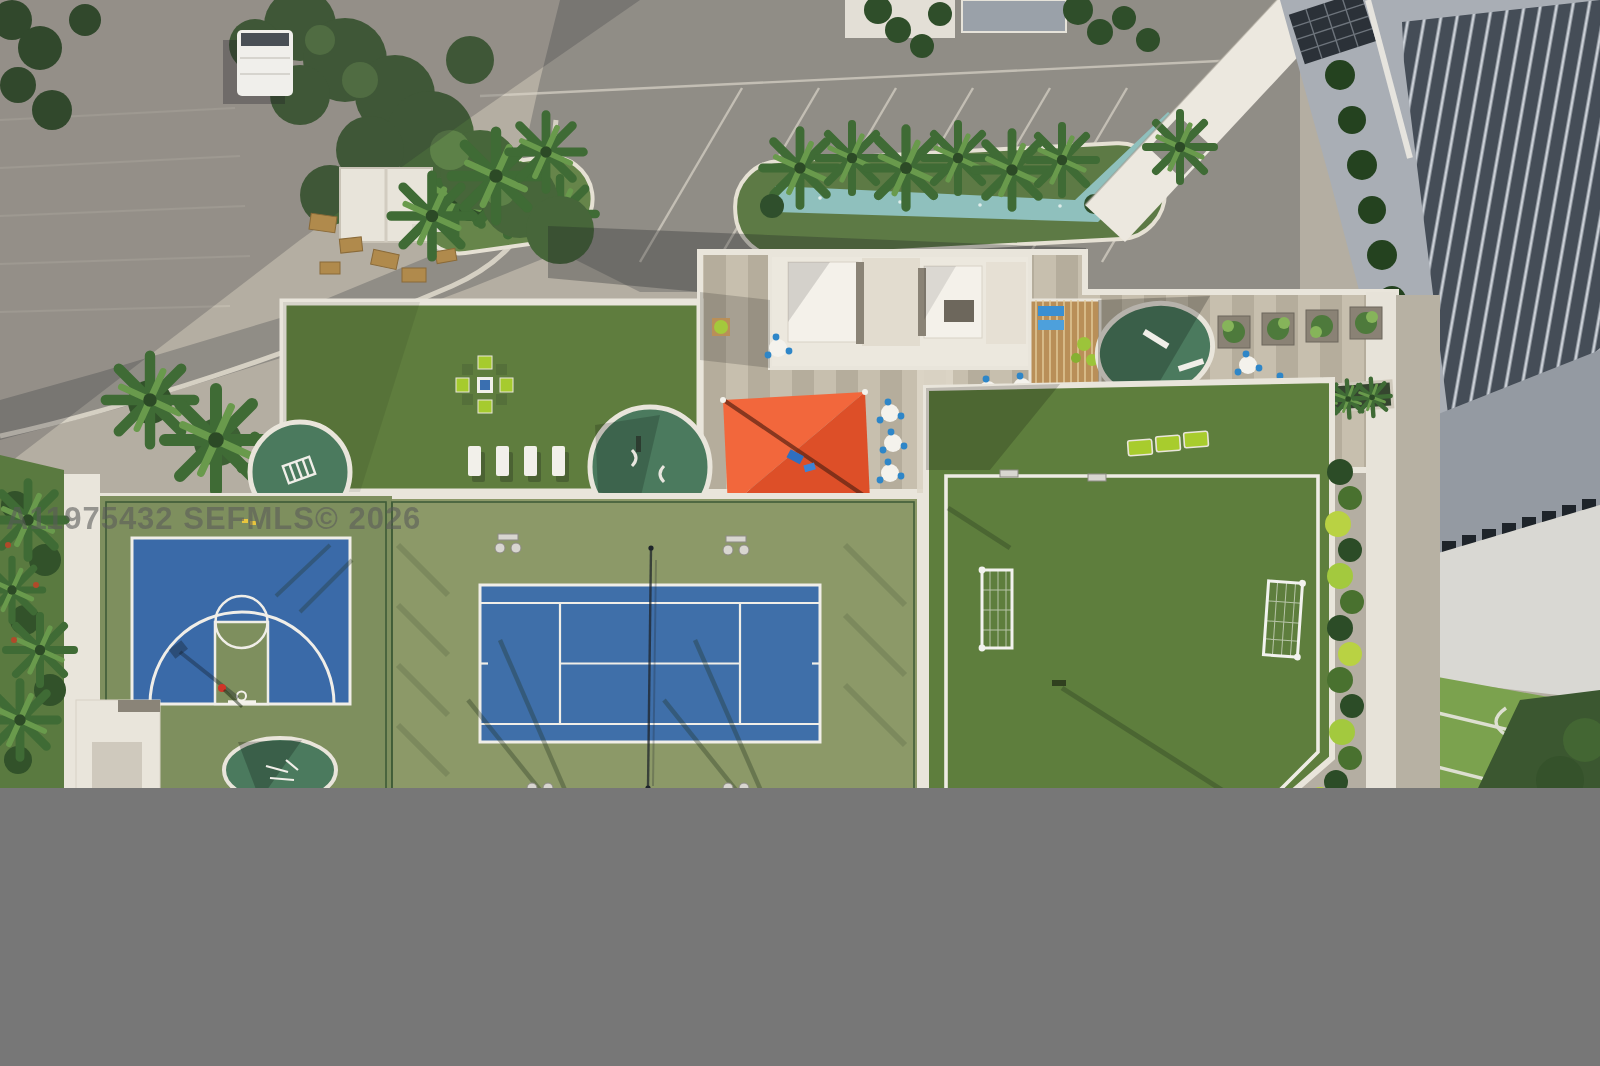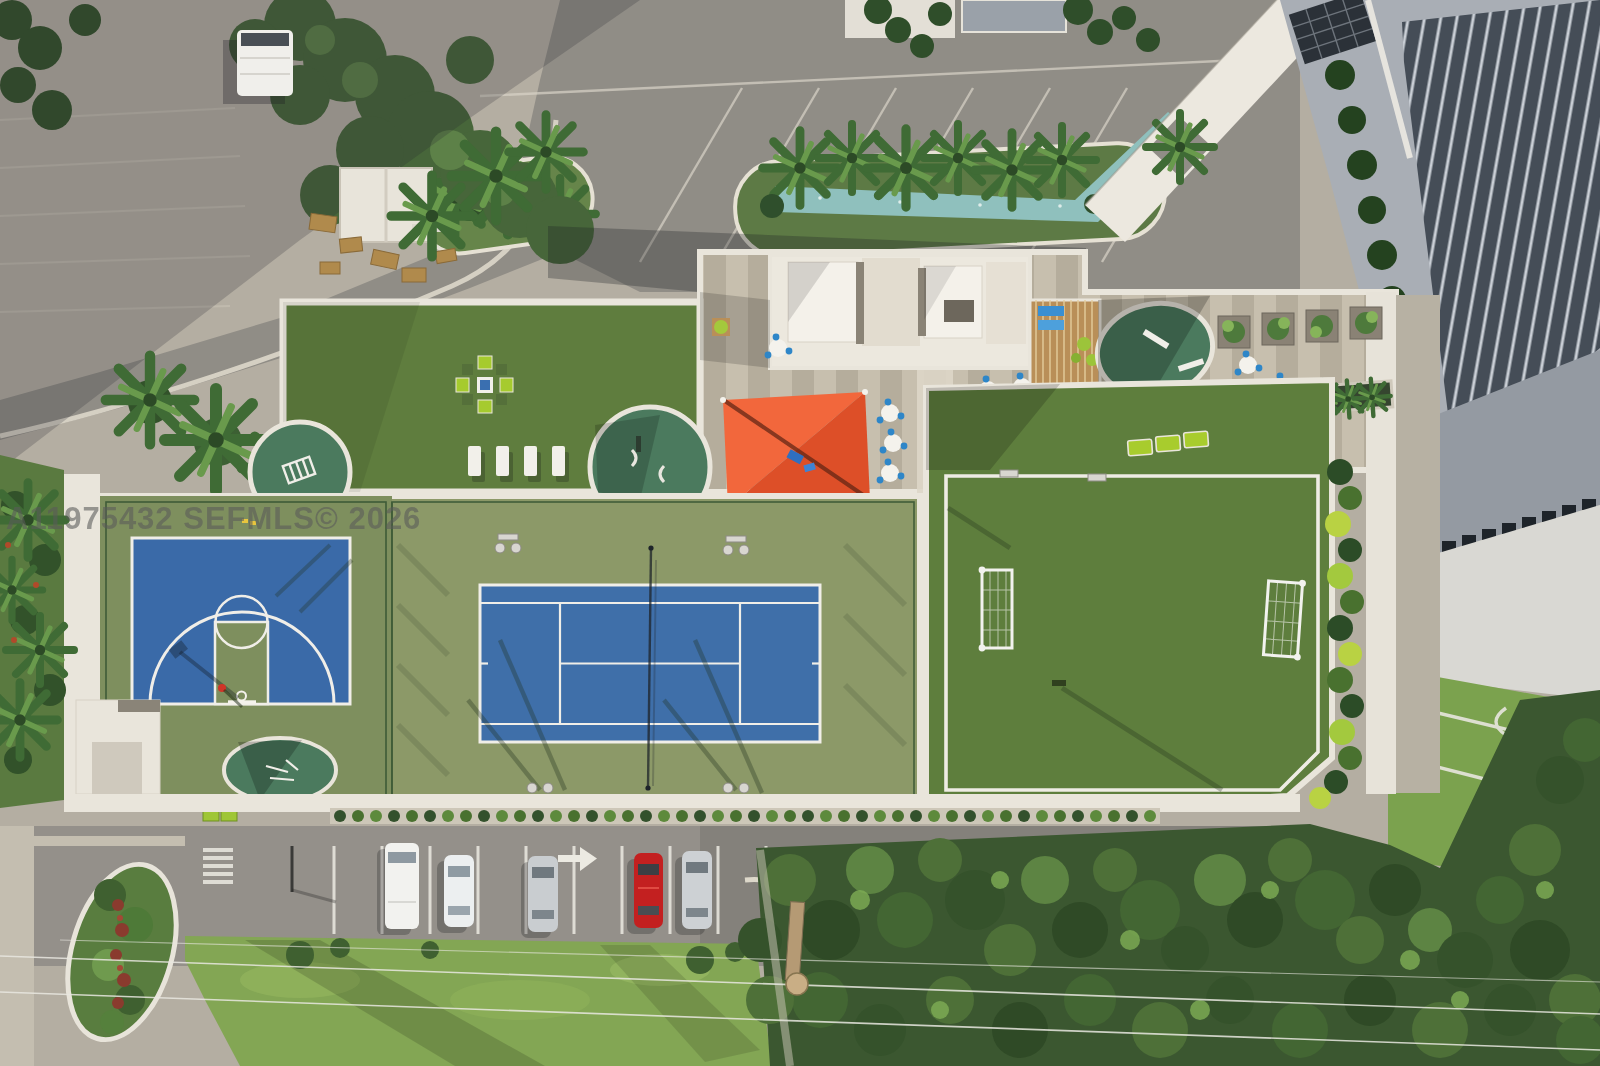--- a/index.html
+++ b/index.html
@@ -1,16 +1,16 @@
 <!DOCTYPE html>
 <html><head>
 <meta charset="utf-8">
 <style>
   html,body{margin:0;padding:0;background:#777;}
-  .stage{position:relative;width:1600px;height:1066px;overflow:hidden;font-family:"Liberation Sans",sans-serif;}
+  .stage{position:relative;width:1600px;height:788px;overflow:hidden;font-family:"Liberation Sans",sans-serif;}
   svg{display:block}
   .wm{font-family:"Liberation Sans",sans-serif;font-weight:bold;font-size:31px;letter-spacing:1px;fill:#5a5a5a;opacity:.58}
 </style>
 </head>
 <body>
 
 <div class="stage">
 <svg width="1600" height="1066" viewBox="0 0 1600 1066">
   <defs>
     <pattern id="deckstripes" width="44" height="44" patternUnits="userSpaceOnUse">

